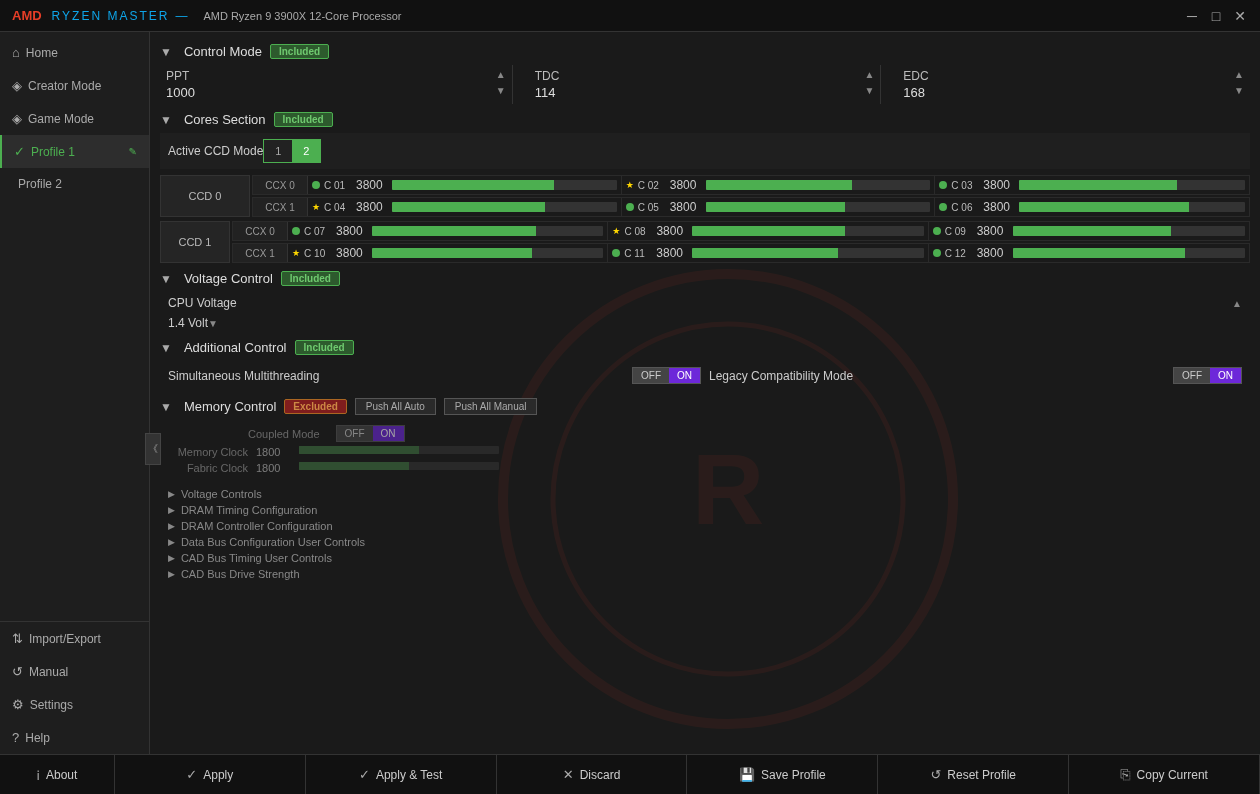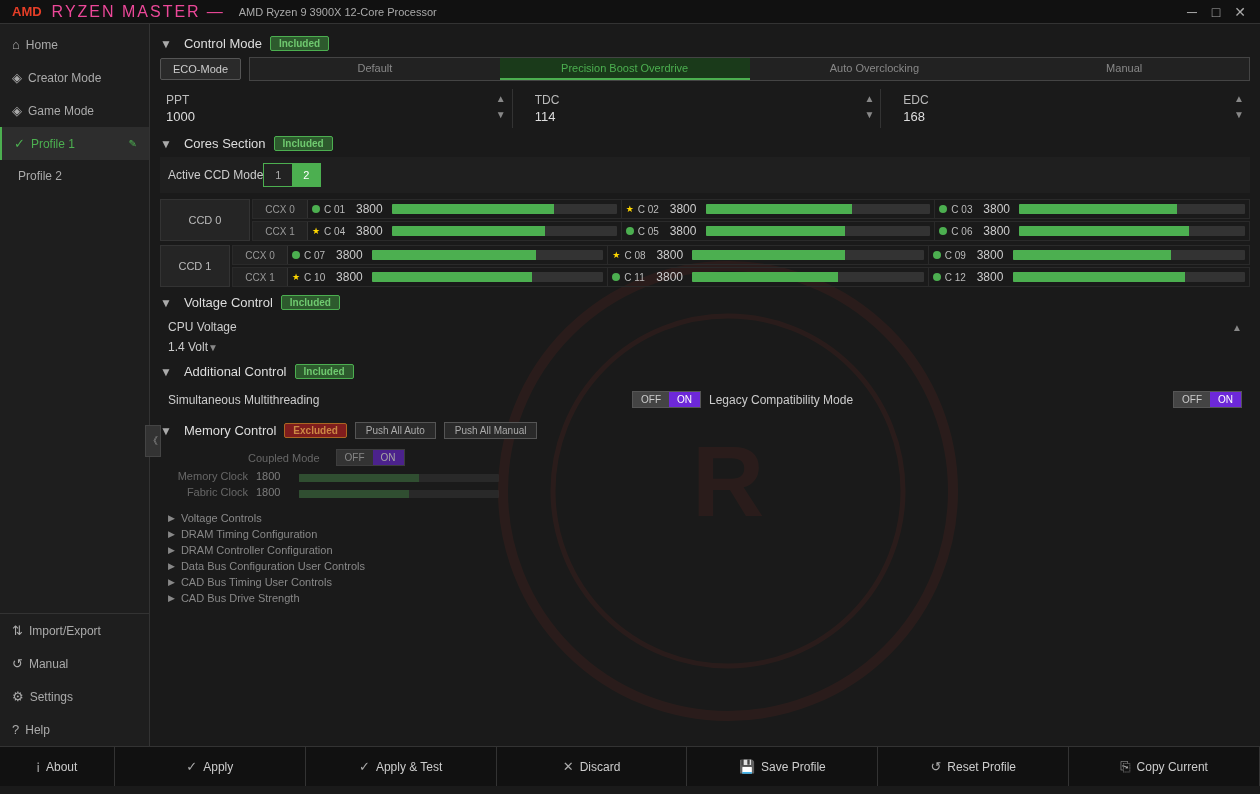--- a/index.html
+++ b/index.html
@@ -10,35 +10,35 @@
       font-family: 'Segoe UI', Arial, sans-serif;
       font-size: 12px;
       color: #ccc;
       overflow: hidden;
       position: relative;
     }
 
     
     .title-bar {
       background: #111;
-      height: 24px;
+      height: 32px;
       display: flex;
       align-items: center;
       padding: 0 12px;
       border-bottom: 1px solid #333;
     }
     .title-bar .logo {
       color: #e63e27;
       font-weight: bold;
       font-size: 13px;
       margin-right: 10px;
     }
     .title-bar .title-text {
-      color: #ec4899;
-      font-size: 16px;
+      color: #0ea5e9;
+      font-size: 12px;
       letter-spacing: 2px;
     }
     .title-bar .processor {
       color: #aaa;
       font-size: 11px;
       margin-left: 8px;
     }
     .title-bar .win-controls {
       margin-left: auto;
       display: flex;
@@ -313,21 +313,21 @@
       padding: 2px 10px;
       background: #2a2a2a;
       border: 1px solid #555;
       color: #aaa;
       cursor: pointer;
       font-size: 10px;
     }
     .memory-body { padding: 4px 8px; opacity: 0.6; }
     .memory-row {
       display: flex;
-      align-items: flex-end;
+      align-items: flex-start;
       gap: 8px;
       margin-bottom: 4px;
     }
     .memory-label { font-size: 11px; color: #999; min-width: 80px; text-align: right; }
     .memory-value { font-size: 11px; color: #bbb; min-width: 35px; }
     .memory-bar-container {
       flex: 1;
       max-width: 200px;
       height: 8px;
       background: #333;
@@ -459,29 +459,20 @@
       <circle cx="200" cy="200" r="140" fill="none" stroke="#e63e27" stroke-width="4"></circle>
       <text x="200" y="220" text-anchor="middle" font-size="80" font-weight="bold" fill="#e63e27" font-family="Arial">R</text>
     </svg>
 
     <div class="section-header">
       <span class="section-arrow">▼</span>
       <span class="section-title">Control Mode</span>
       <span class="badge badge-included">Included</span>
     </div>
 
-    <div class="control-mode-row">
-      <button class="eco-btn">ECO-Mode</button>
-      <div class="mode-tabs">
-        <div class="mode-tab">Default</div>
-        <div class="mode-tab active">Precision Boost Overdrive</div>
-        <div class="mode-tab">Auto Overclocking</div>
-        <div class="mode-tab">Manual</div>
-      </div>
-    </div>
 
     <div class="ppt-row">
       <div class="ppt-item">
         <div class="ppt-label">
           <span>PPT</span>
           <span class="arrow-btn">▲</span>
         </div>
         <div class="ppt-value">
           <span>1000</span>
           <span class="arrow-btn">▼</span>

